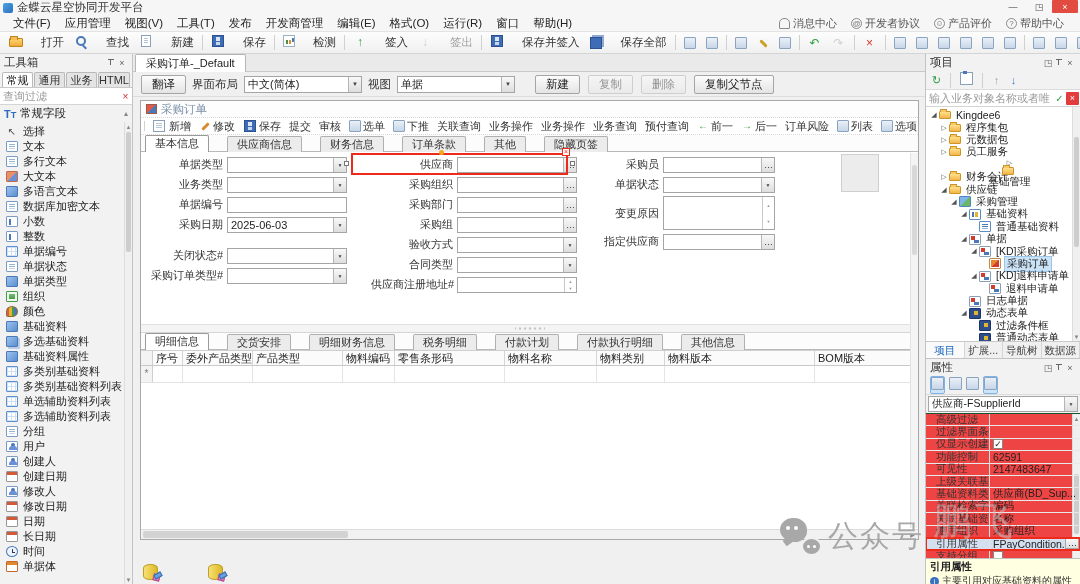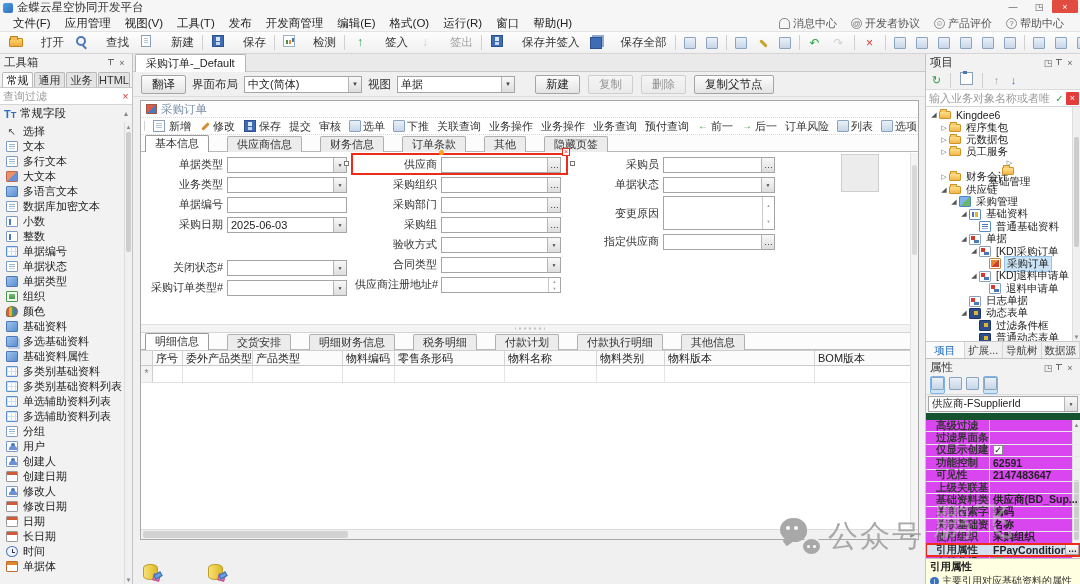--- a/index.html
+++ b/index.html
@@ -117,23 +117,23 @@
   .pt-ico{width:11px;height:10px;background:linear-gradient(135deg,#e05a4a 50%,#4a78b8 50%);border:1px solid #9a5a4a;flex:none;}
   .form-toolbar{height:18px;flex:none;display:flex;align-items:center;gap:8px;padding:0 6px 0 10px;border-top:1px dotted #d8d8d8;border-bottom:1px dotted #d8d8d8;font-size:11px;color:#333;white-space:nowrap;overflow:hidden;position:relative;}
   .form-toolbar::before{content:"";position:absolute;left:3px;top:3px;bottom:3px;width:3px;border-left:1px solid #d0d0d0;}
   .ft-item{display:flex;align-items:center;gap:2px;}
   .ft-item .ci{width:12px;height:12px;font-size:10px;}
   .tabstrip{height:17px;flex:none;display:flex;align-items:flex-end;padding-left:4px;border-bottom:1px solid #b9b9b9;gap:18px;background:#fcfcfc;}
   .tab{background:#ececec;border:1px solid #b0b0b0;border-bottom:none;border-radius:2px 2px 0 0;padding:1px 9px;font-size:11px;color:#333;position:relative;top:1px;line-height:13px;}
   .tab.active{background:#fff;top:1px;border-color:#9a9a9a;z-index:2;padding-bottom:2px;}
   .form-body{height:172px;flex:none;position:relative;background:#fff;}
   .fcol{position:absolute;top:3px;}
-  .fcol1{left:6px;}  .fcol2{left:214px;}  .fcol3{left:452px;}
+  .fcol1{left:6px;}  .fcol2{left:230px;}  .fcol3{left:452px;}
   .frow{display:flex;align-items:center;height:19px;margin-bottom:1px;}
-  .frow.fgap{margin-top:24px;}
+  .frow.fgap{margin-top:12px;}
   .flabel{width:80px;text-align:right;padding-right:4px;color:#333;font-size:11px;white-space:nowrap;flex:none;}
   .fcol2 .flabel{width:86px;}
   .fcol3 .flabel{width:70px;}
   .fctl{position:relative;width:120px;height:16px;background:#fff;border:1px solid #a5a5a5;display:flex;align-items:center;flex:none;}
   .fcol3 .fctl{width:112px;}
   .fval{font-size:11px;padding-left:3px;color:#222;white-space:nowrap;}
   .fbtn{position:absolute;right:0;top:0;bottom:0;width:13px;background:linear-gradient(#f8f8f8,#dedede);border-left:1px solid #b5b5b5;display:flex;align-items:center;justify-content:center;font-size:5px;color:#444;}
   .fbtn.dots{font-size:9px;letter-spacing:-1px;color:#333;}
   .frow.ta{height:36px;}
   .fctl.textarea{height:34px;align-items:flex-start;}
@@ -193,21 +193,21 @@
   .ti-dyn{background:#2e4d8a;border:1px solid #1d3566;}
   .ti-dyn::after{content:"";position:absolute;top:2px;right:2px;width:4px;height:4px;background:#e2b52e;}
   .trow.tsel .tlabel{background:#cbe3f7;border:1px solid #9bc5e8;padding:0 2px;}
   .tlabel{padding:0 2px;}
   .proj-tabs{height:17px;flex:none;display:flex;border-top:1px solid #c9c9c9;background:#f0f0f0;}
   .ptab{flex:1;text-align:center;font-size:10.5px;color:#444;border-right:1px solid #d5d5d5;line-height:16px;white-space:nowrap;overflow:hidden;}
   .ptab.active{color:#1464c0;background:#fafafa;}
 
   .props{flex:1;display:flex;flex-direction:column;min-height:0;}
   .prop-selector{height:16px;flex:none;margin:1px 2px;background:#fff;border:1px solid #a5a5a5;display:flex;align-items:center;font-size:10.5px;padding-left:3px;position:relative;}
-  .props-grid{flex:1;min-height:0;overflow:hidden;position:relative;background:#d946ef;border-top:7px solid #14532d;font-weight:bold;}
+  .props-grid{flex:1;min-height:0;overflow:hidden;position:relative;background:#ef4444;border-top:1px solid #14532d;}
   .prow{height:12.4px;display:flex;align-items:center;border-bottom:1px solid #e8e8e8;font-size:10.5px;position:relative;}
   .prow.prow-hl{background:#d4dff0;outline:2px solid #ee2b1a;outline-offset:-1px;z-index:3;}
   .plab{width:64px;flex:none;padding-left:10px;color:#333;white-space:nowrap;overflow:hidden;border-right:1px solid #e2e2e2;}
   .pval{flex:1;padding-left:3px;color:#222;white-space:nowrap;overflow:hidden;display:flex;align-items:center;}
   .pcheck{width:10px;height:10px;border:1px solid #888;background:#fff;font-size:9px;line-height:9px;text-align:center;color:#222;}
   .pdots{width:14px;height:11px;flex:none;background:linear-gradient(#f8f8f8,#dedede);border:1px solid #a5a5a5;font-size:9px;line-height:8px;text-align:center;letter-spacing:-1px;margin-right:1px;}
   .helpbox{height:26px;flex:none;background:#ffffe1;border-top:1px solid #c0c0c0;padding:1px 4px;overflow:hidden;}
   .helpbox .ht{font-size:10.5px;font-weight:bold;color:#222;}
   .helpbox .hd{font-size:10px;color:#333;display:flex;align-items:center;gap:3px;white-space:nowrap;}
   .info-ico{width:9px;height:9px;border-radius:50%;background:#3a70c0;color:#fff;font-size:7px;line-height:9px;text-align:center;flex:none;}

